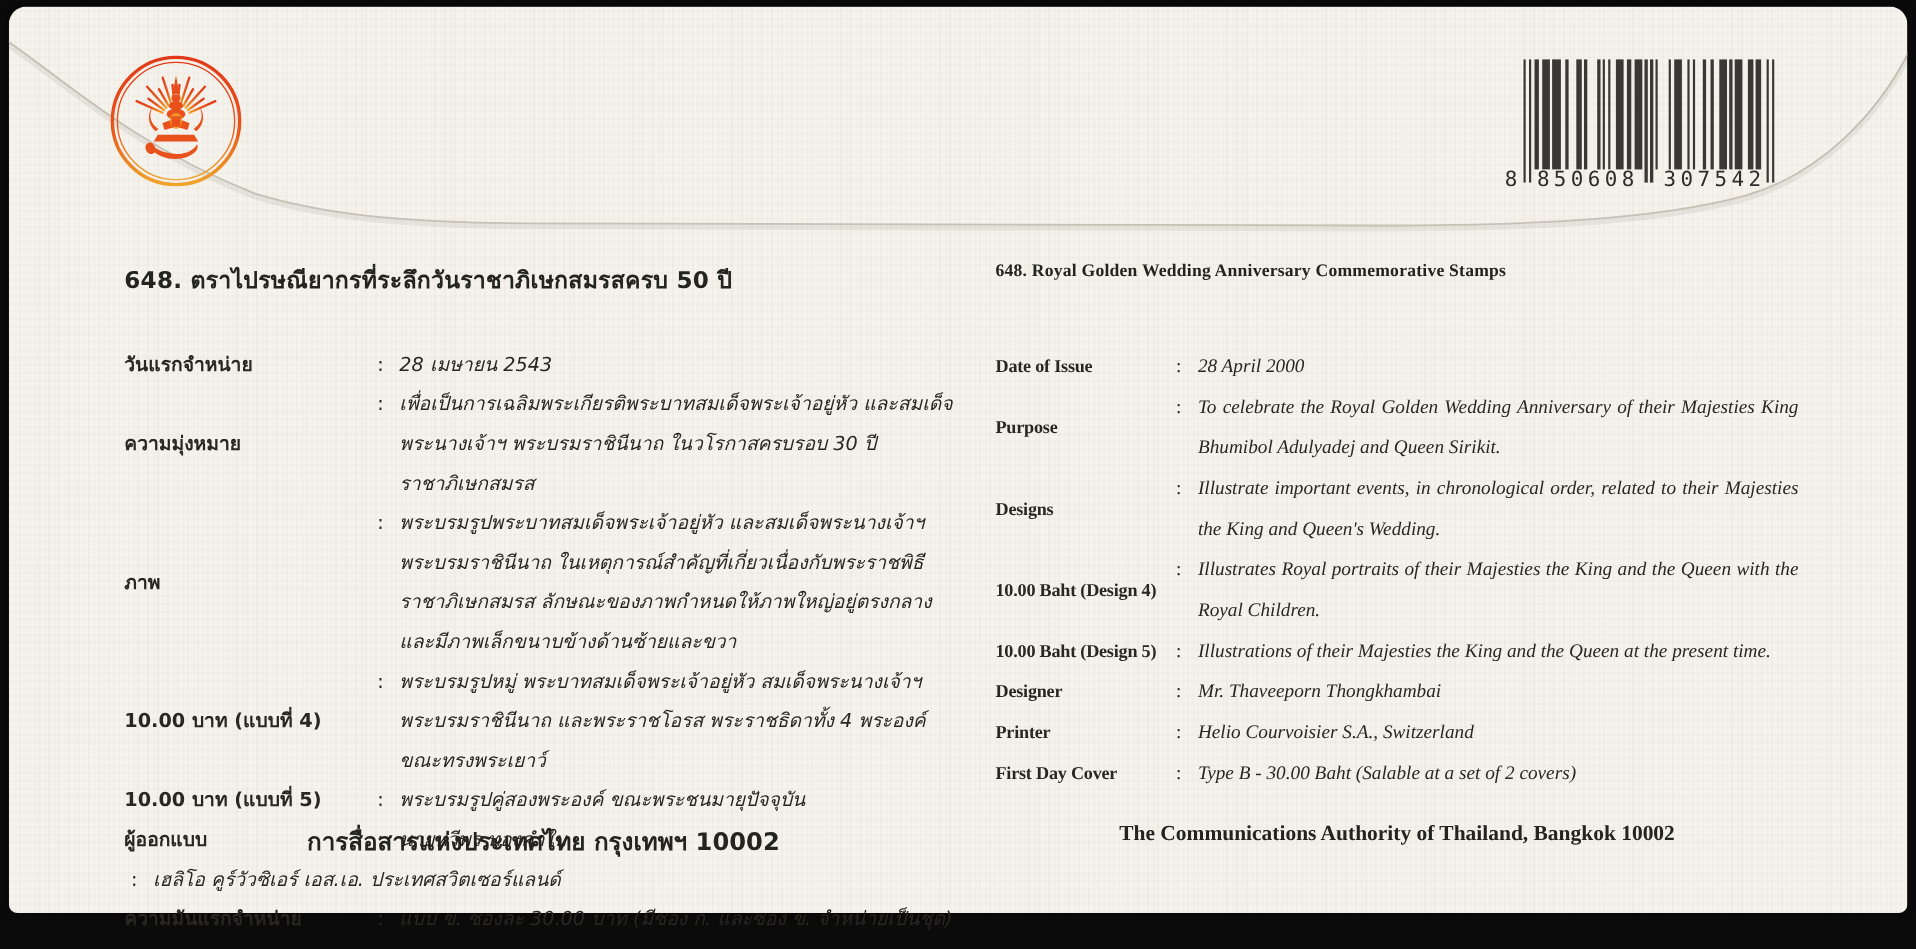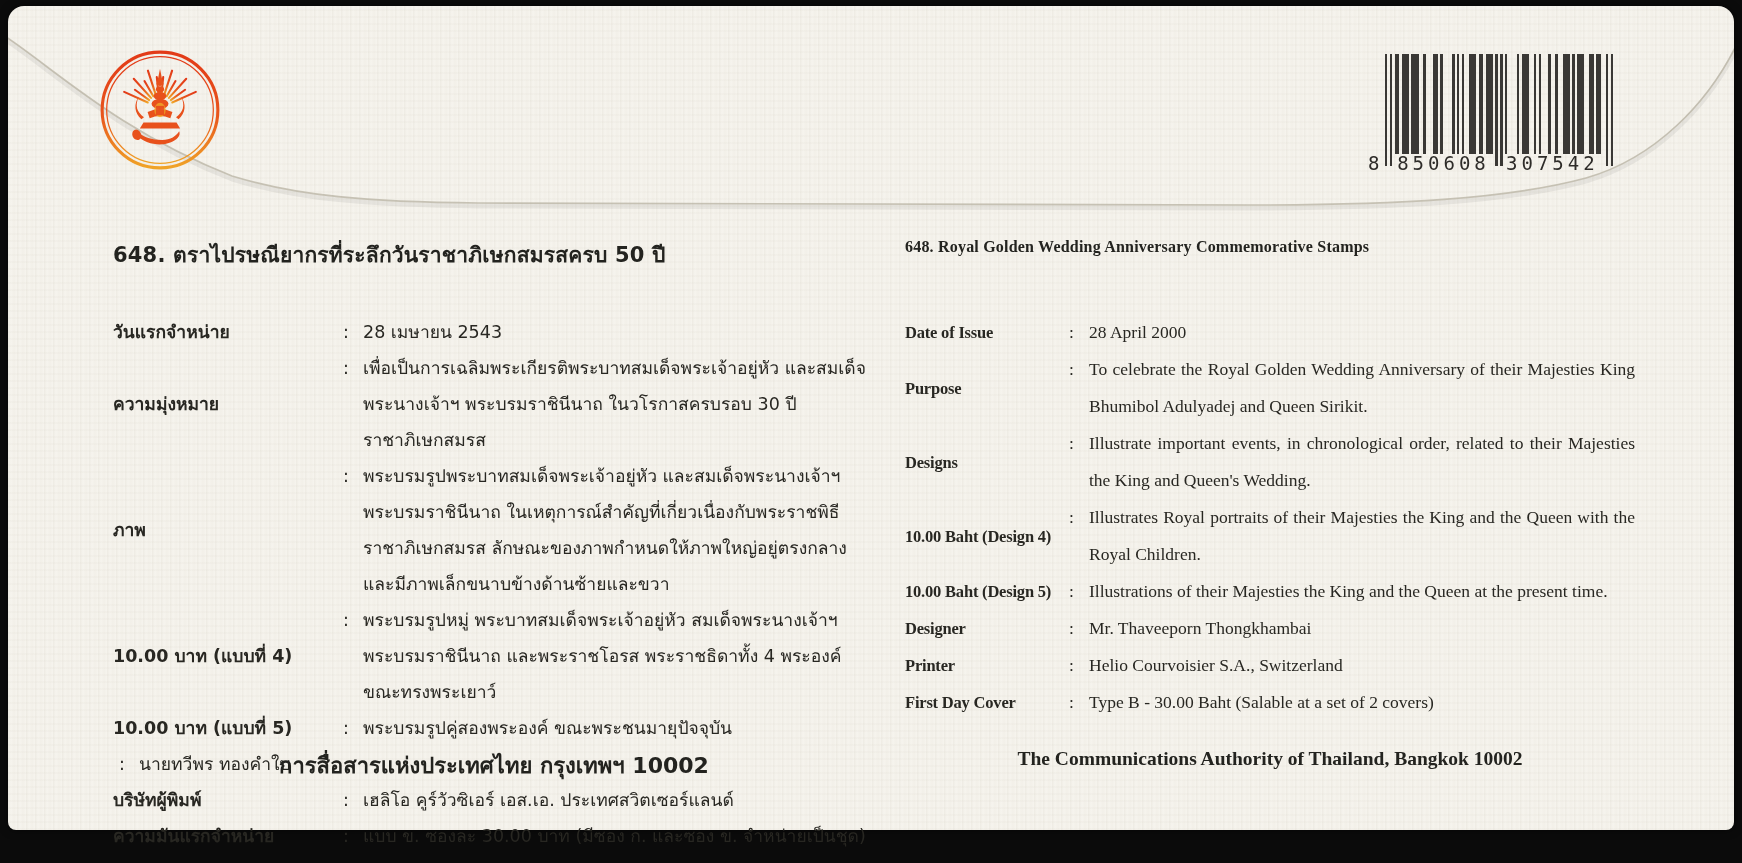--- a/index.html
+++ b/index.html
@@ -22,38 +22,38 @@
   .emblem svg{width:100%;height:100%;}
 
   
   .barcode{position:absolute;left:1377px;top:48px;width:232px;height:126px;}
   .bars{position:relative;width:228px;height:112px;}
   .bar{position:absolute;top:0;background:#3a3835;}
   .bc-digits{position:absolute;left:0;top:96px;width:228px;height:24px;
      font-family:"DejaVu Sans Mono", monospace;font-size:19px;color:#2e2c29;}
   .bc-first{position:absolute;left:-17px;top:2px;}
   .bc-g1{position:absolute;left:9px;top:2px;width:99px;text-align:center;letter-spacing:4px;}
-  .bc-g2{position:absolute;left:121px;top:2px;width:99px;text-align:left;letter-spacing:4px;}
+  .bc-g2{position:absolute;left:121px;top:2px;width:99px;text-align:right;letter-spacing:4px;}
 
   
   .title{position:absolute;top:232px;font-weight:bold;color:#23231f;}
   .title.th{left:105px;font-family:"DejaVu Sans", sans-serif;font-size:21px;letter-spacing:0.2px;}
   .title.en{left:897px;font-family:"Liberation Serif", serif;font-size:16px;letter-spacing:0.2px;}
 
   
   .col{position:absolute;top:308px;color:#282722;}
   .th-col{left:105px;width:762px;font-family:"DejaVu Sans", sans-serif;font-size:17.5px;line-height:36px;}
   .en-col{left:897px;width:730px;font-family:"Liberation Serif", serif;font-size:17.5px;line-height:37px;}
   .row{display:flex;align-items:center;}
   .lbl{font-weight:bold;flex:0 0 auto;}
   .th-col .lbl{width:224px;}
   .en-col .lbl{width:158px;font-size:16.5px;letter-spacing:-0.2px;}
   .val{flex:1 1 auto;position:relative;padding-left:26px;}
   .colon{position:absolute;left:6px;top:0;}
-  .txt{display:block;}
+  .txt{display:block;font-style:italic;}
   .en-col .txt{text-align:justify;}
 
   
   .footer{position:absolute;top:742px;font-weight:bold;color:#23231f;}
   .footer.th{left:105px;width:762px;text-align:center;font-family:"DejaVu Sans", sans-serif;font-size:22px;}
   .footer.en{left:897px;width:730px;text-align:center;font-family:"Liberation Serif", serif;font-size:19.5px;}
 </style>
 </head>
 <body>
 
@@ -188,28 +188,28 @@
 
         <div class="row">
           <div class="lbl">10.00 บาท (แบบที่ 5)</div>
           <div class="val">
             <span class="colon">:</span>
             <span class="txt">พระบรมรูปคู่สองพระองค์ ขณะพระชนมายุปัจจุบัน</span>
           </div>
         </div>
 
         <div class="row">
+          <div class="lbl">ผู้ออกแบบ</div>
           <div class="val">
             <span class="colon">:</span>
             <span class="txt">นายทวีพร ทองคำใบ</span>
           </div>
         </div>
 
         <div class="row">
-          <div class="lbl">บริษัทผู้พิมพ์</div>
           <div class="val">
             <span class="colon">:</span>
             <span class="txt">เฮลิโอ คูร์วัวซิเอร์ เอส.เอ. ประเทศสวิตเซอร์แลนด์</span>
           </div>
         </div>
 
         <div class="row">
           <div class="lbl">ความมันแรกจำหน่าย</div>
           <div class="val">
             <span class="colon">:</span>

